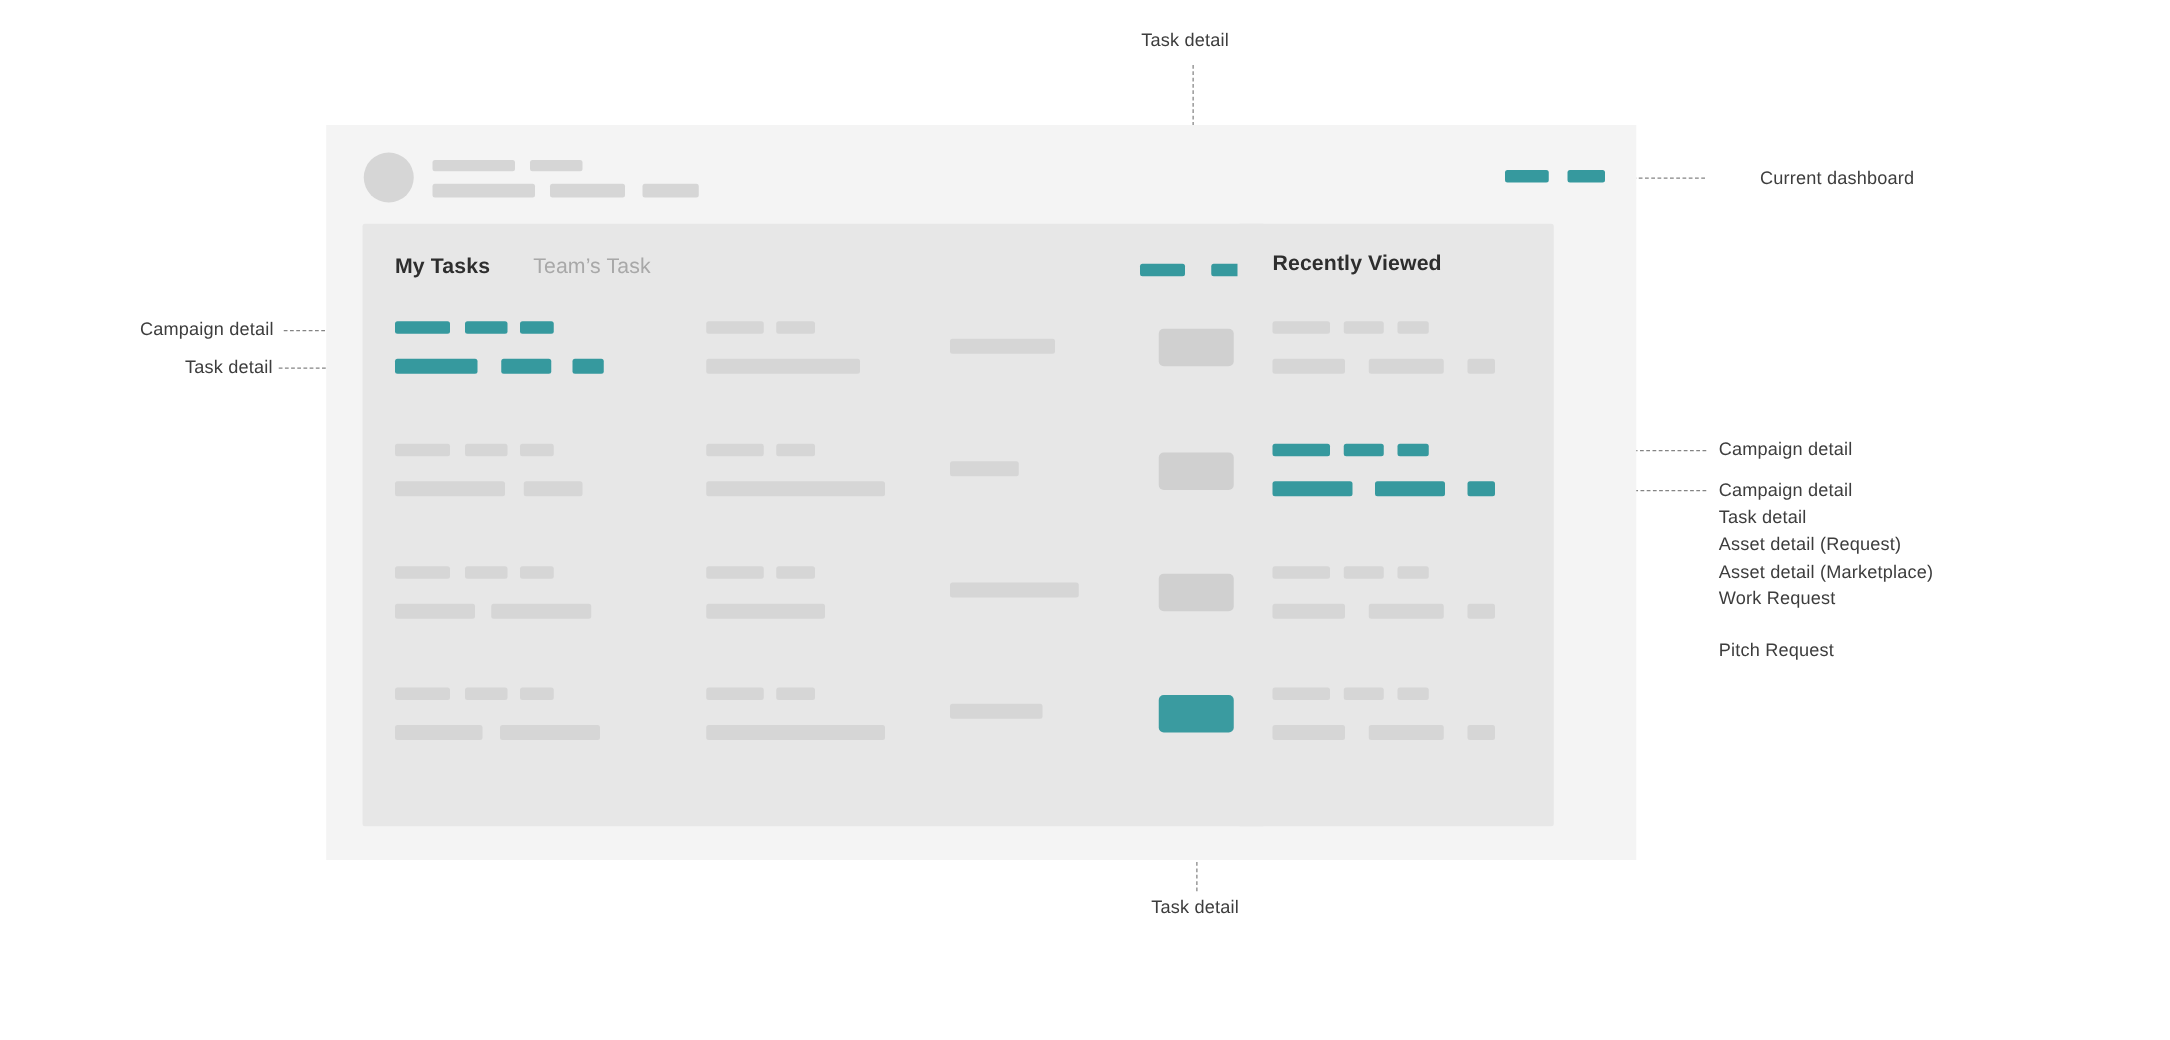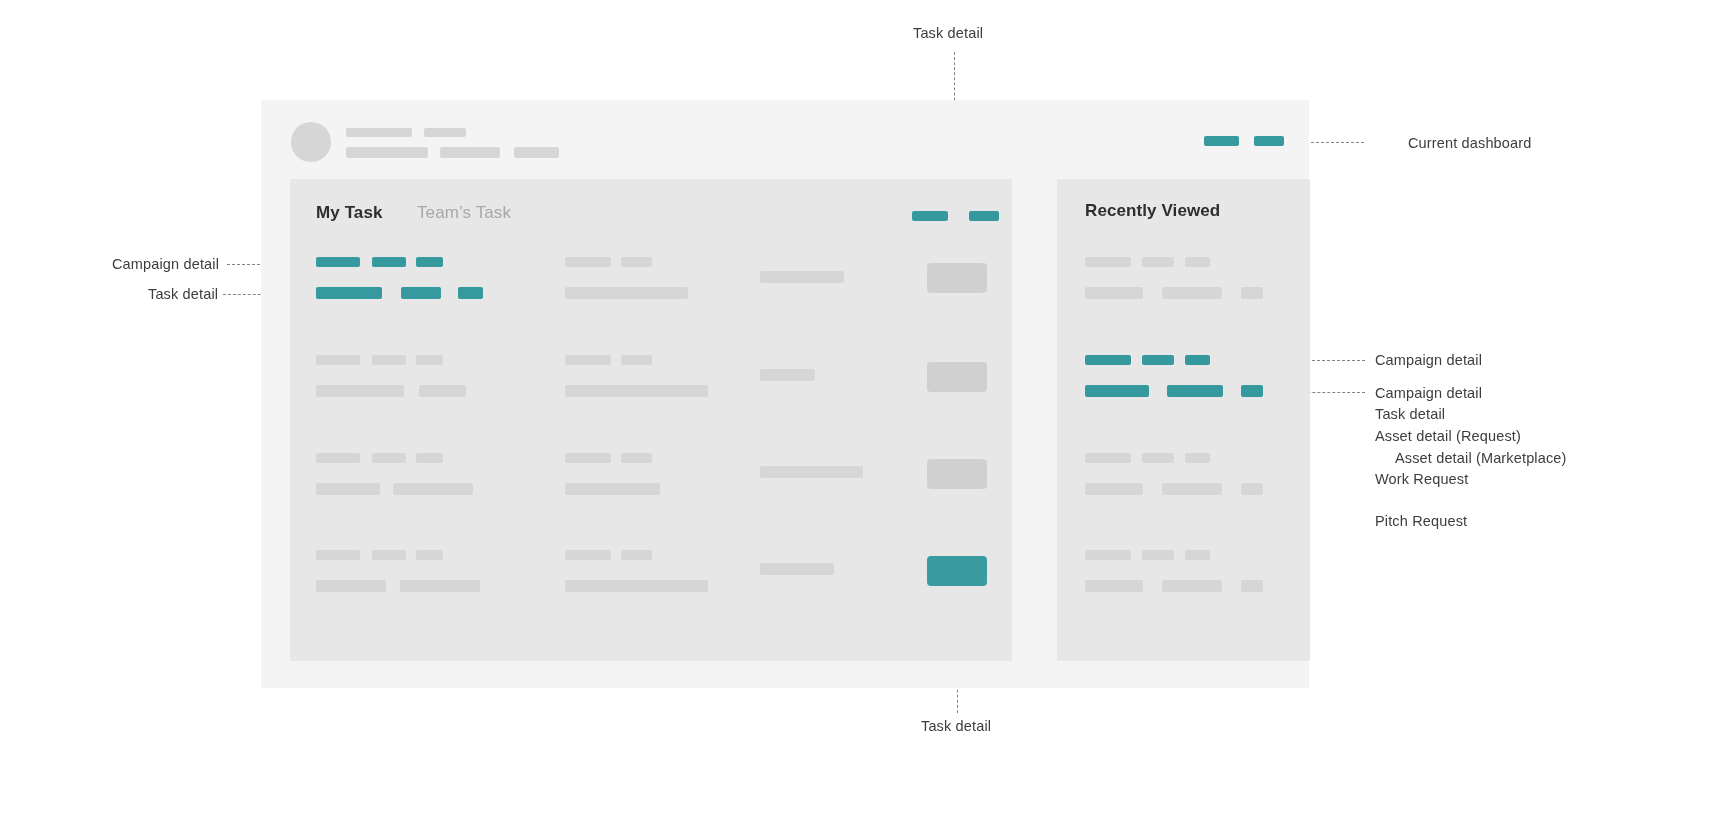--- a/index.html
+++ b/index.html
@@ -39,21 +39,21 @@
 
   
   .hdr-teal1{left:943px;top:36px;width:35px;height:10px;}
   .hdr-teal2{left:993px;top:36px;width:30px;height:10px;}
 
   
   .panel{
     position:absolute;background:#e7e7e7;border-radius:2px;
   }
   .panel-tasks{left:29px;top:79px;width:722px;height:482px;}
-  .panel-recent{left:796px;top:79px;width:253px;height:482px;}
+  .panel-recent{left:729px;top:79px;width:253px;height:482px;}
 
   .tab-row{position:absolute;left:26px;top:24px;}
   .tab{
     display:inline-block;font-size:17px;letter-spacing:.1px;
     vertical-align:top;
   }
   .tab-active{color:#2e2e2e;font-weight:700;}
   .tab-inactive{color:#a8a8a8;font-weight:400;margin-left:30px;}
 
   .panel-title{
@@ -106,41 +106,41 @@
   <div class="dash-h" style="left:223px;top:294px;width:87px;"></div>
 
   <div class="dash-h" style="left:1172px;top:360px;width:193px;"></div>
   <div class="ann-label" style="left:1375px;top:352px;">Campaign detail</div>
 
   <div class="dash-h" style="left:1238px;top:392px;width:127px;"></div>
   <div class="ann-label" style="left:1375px;top:385px;">Campaign detail</div>
 
   <div class="ann-label" style="left:1375px;top:406px;">Task detail</div>
   <div class="ann-label" style="left:1375px;top:428px;">Asset detail (Request)</div>
-  <div class="ann-label" style="left:1375px;top:450px;margin-left:20px;">Asset detail (Marketplace)</div>
+  <div class="ann-label" style="left:1375px;top:450px;">Asset detail (Marketplace)</div>
   <div class="ann-label" style="left:1375px;top:471px;">Work Request</div>
   <div class="ann-label" style="left:1375px;top:493px;margin-top:20px;">Pitch Request</div>
 
   <div class="window">
 
     <div class="window-header">
       <div class="avatar"></div>
       <div class="skel hdr-r1a"></div>
       <div class="skel hdr-r1b"></div>
       <div class="skel hdr-r2a"></div>
       <div class="skel hdr-r2b"></div>
       <div class="skel hdr-r2c"></div>
       <div class="skel teal hdr-teal1"></div>
       <div class="skel teal hdr-teal2"></div>
     </div>
 
     <div class="panel panel-tasks">
 
       <div class="tab-row">
-        <span class="tab tab-active">My Task</span>
+        <span class="tab tab-active">My Tasks</span>
         <span class="tab tab-inactive">Team’s Task</span>
       </div>
 
       <div class="skel teal trk1"></div>
       <div class="skel teal trk2"></div>
 
       <div>
         <div class="skel teal" style="left:26px;top:78px;width:44px;height:10px;"></div>
         <div class="skel teal" style="left:82px;top:78px;width:34px;height:10px;"></div>
         <div class="skel teal" style="left:126px;top:78px;width:27px;height:10px;"></div>

